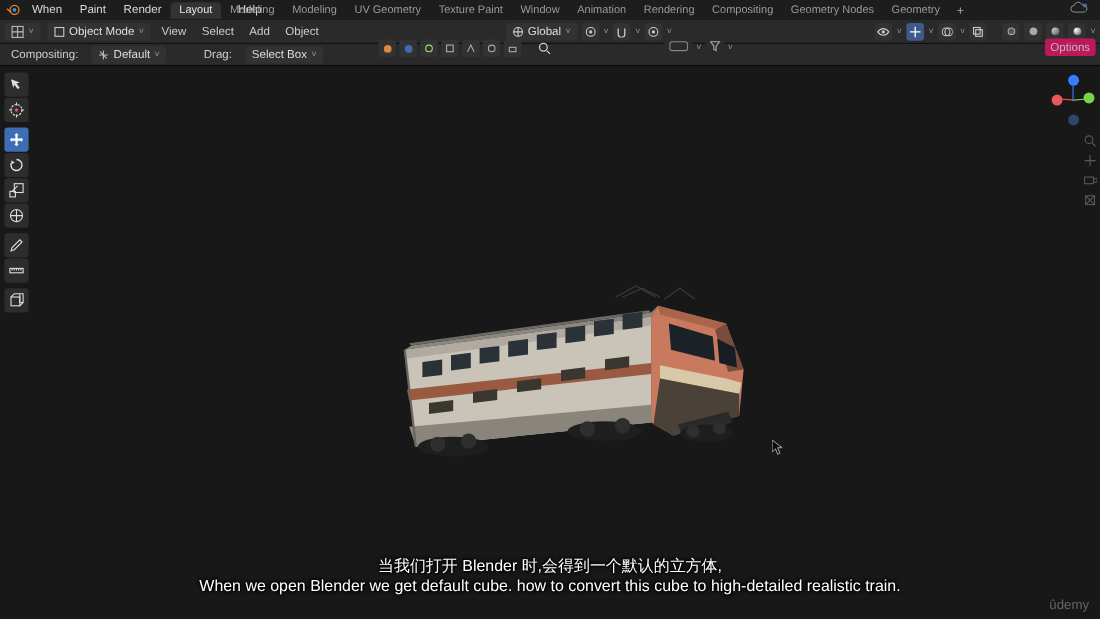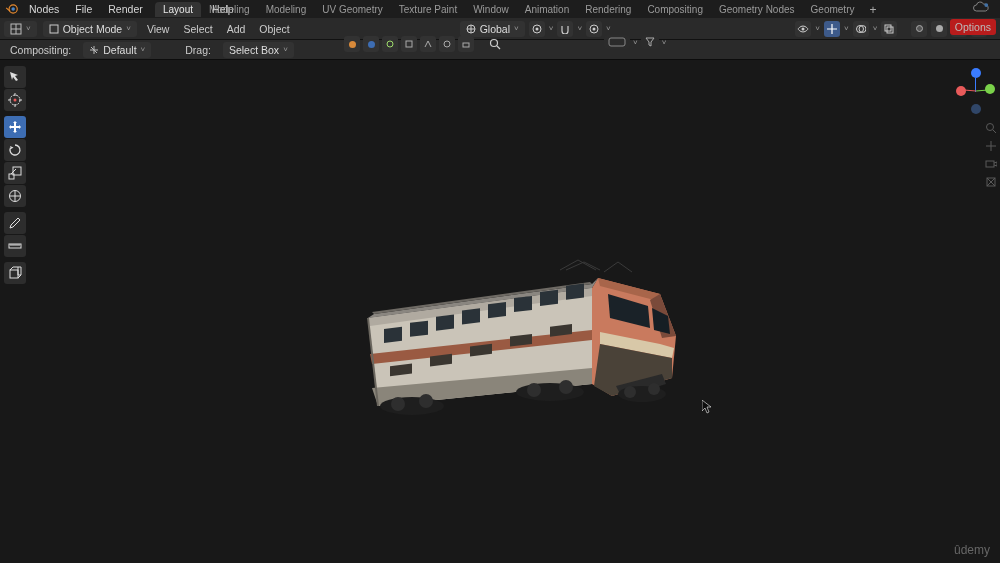--- a/index.html
+++ b/index.html
@@ -63,41 +63,41 @@
 .cursor-ptr { position: absolute; left: 702px; top: 340px; }
 
 
 .subtitles { position: absolute; bottom: 22px; left: 0; right: 0; display: flex; flex-direction: column; align-items: center; gap: 1px; pointer-events: none; }
 .sub-line { color: #fff; font-size: 14.5px; text-shadow: 0 0 4px #000, 1px 1px 2px #000, -1px -1px 2px #000; font-weight: 500; }
 
 
 .watermark { position: absolute; right: 10px; bottom: 6px; font-size: 12px; color: #666; font-family: Arial, sans-serif; }
 
 
-.options-lbl { position: absolute; right: 4px; top: 19px; font-size: 10.5px; color: #bbb; background: #b91c1c; padding: 2px 5px; border-radius: 3px; }
+.options-lbl { position: absolute; right: 4px; top: 35px; font-size: 10.5px; color: #bbb; background: #be185d; padding: 2px 5px; border-radius: 3px; }
 
 
 .filter-row { position: absolute; top: 35px; left: 604px; display: flex; align-items: center; gap: 3px; }
 .filter-pill { height: 14px; padding: 0 4px; background: #2b2b2b; border-radius: 3px; display: flex; align-items: center; }
 </style>
 </head>
 <body>
 
 <div class="window">
 
   <div class="menubar" style="position:relative;">
     <span class="app-logo">
       <svg viewBox="0 0 24 24">
           <circle cx="14" cy="12" r="7" fill="none" stroke="#e88a2e" stroke-width="2"></circle>
           <circle cx="14" cy="12" r="3" fill="#4a86c8"></circle>
           <path d="M2 10 L 9 16" stroke="#e88a2e" stroke-width="2" fill="none"></path>
         </svg>
     </span>
-    <span class="menu-item">Nodes</span>
-    <span class="menu-item">File</span>
+    <span class="menu-item">When</span>
+    <span class="menu-item">Paint</span>
     <span class="menu-item">Render</span>
     <span class="menu-item">Window</span>
     <span class="menu-item">Help</span>
 
     <div class="workspace-row" style="position:absolute; left:0; right:0; top:0; height:18px; background:transparent; border:none;"></div>
 
     <div class="menubar-right">
       <span>
         <svg class="cloud-icon" viewBox="0 0 24 16">
             <path d="M6 12a4 4 0 0 1 0-8 5 5 0 0 1 9.5-1A4 4 0 0 1 18 12H6z" fill="none" stroke="#aaa" stroke-width="1.2"></path>
@@ -450,17 +450,21 @@
         </g>
       </svg>
     </div>
 
     <div class="cursor-ptr">
       <svg width="10" height="14" viewBox="0 0 10 14">
           <path d="M0 0l0 11 3-3 2 5 2-1-2-5 4 0z" fill="#0e0e0e" stroke="#f4f4f4" stroke-width="0.6"></path>
         </svg>
     </div>
 
+    <div class="subtitles">
+      <div class="sub-line">当我们打开 Blender 时,会得到一个默认的立方体,</div>
+      <div class="sub-line">When we open Blender we get default cube. how to convert this cube to high-detailed realistic train.</div>
+    </div>
 
     <div class="watermark">ûdemy</div>
   </div>
 
 </div>
 
 </body></html>

